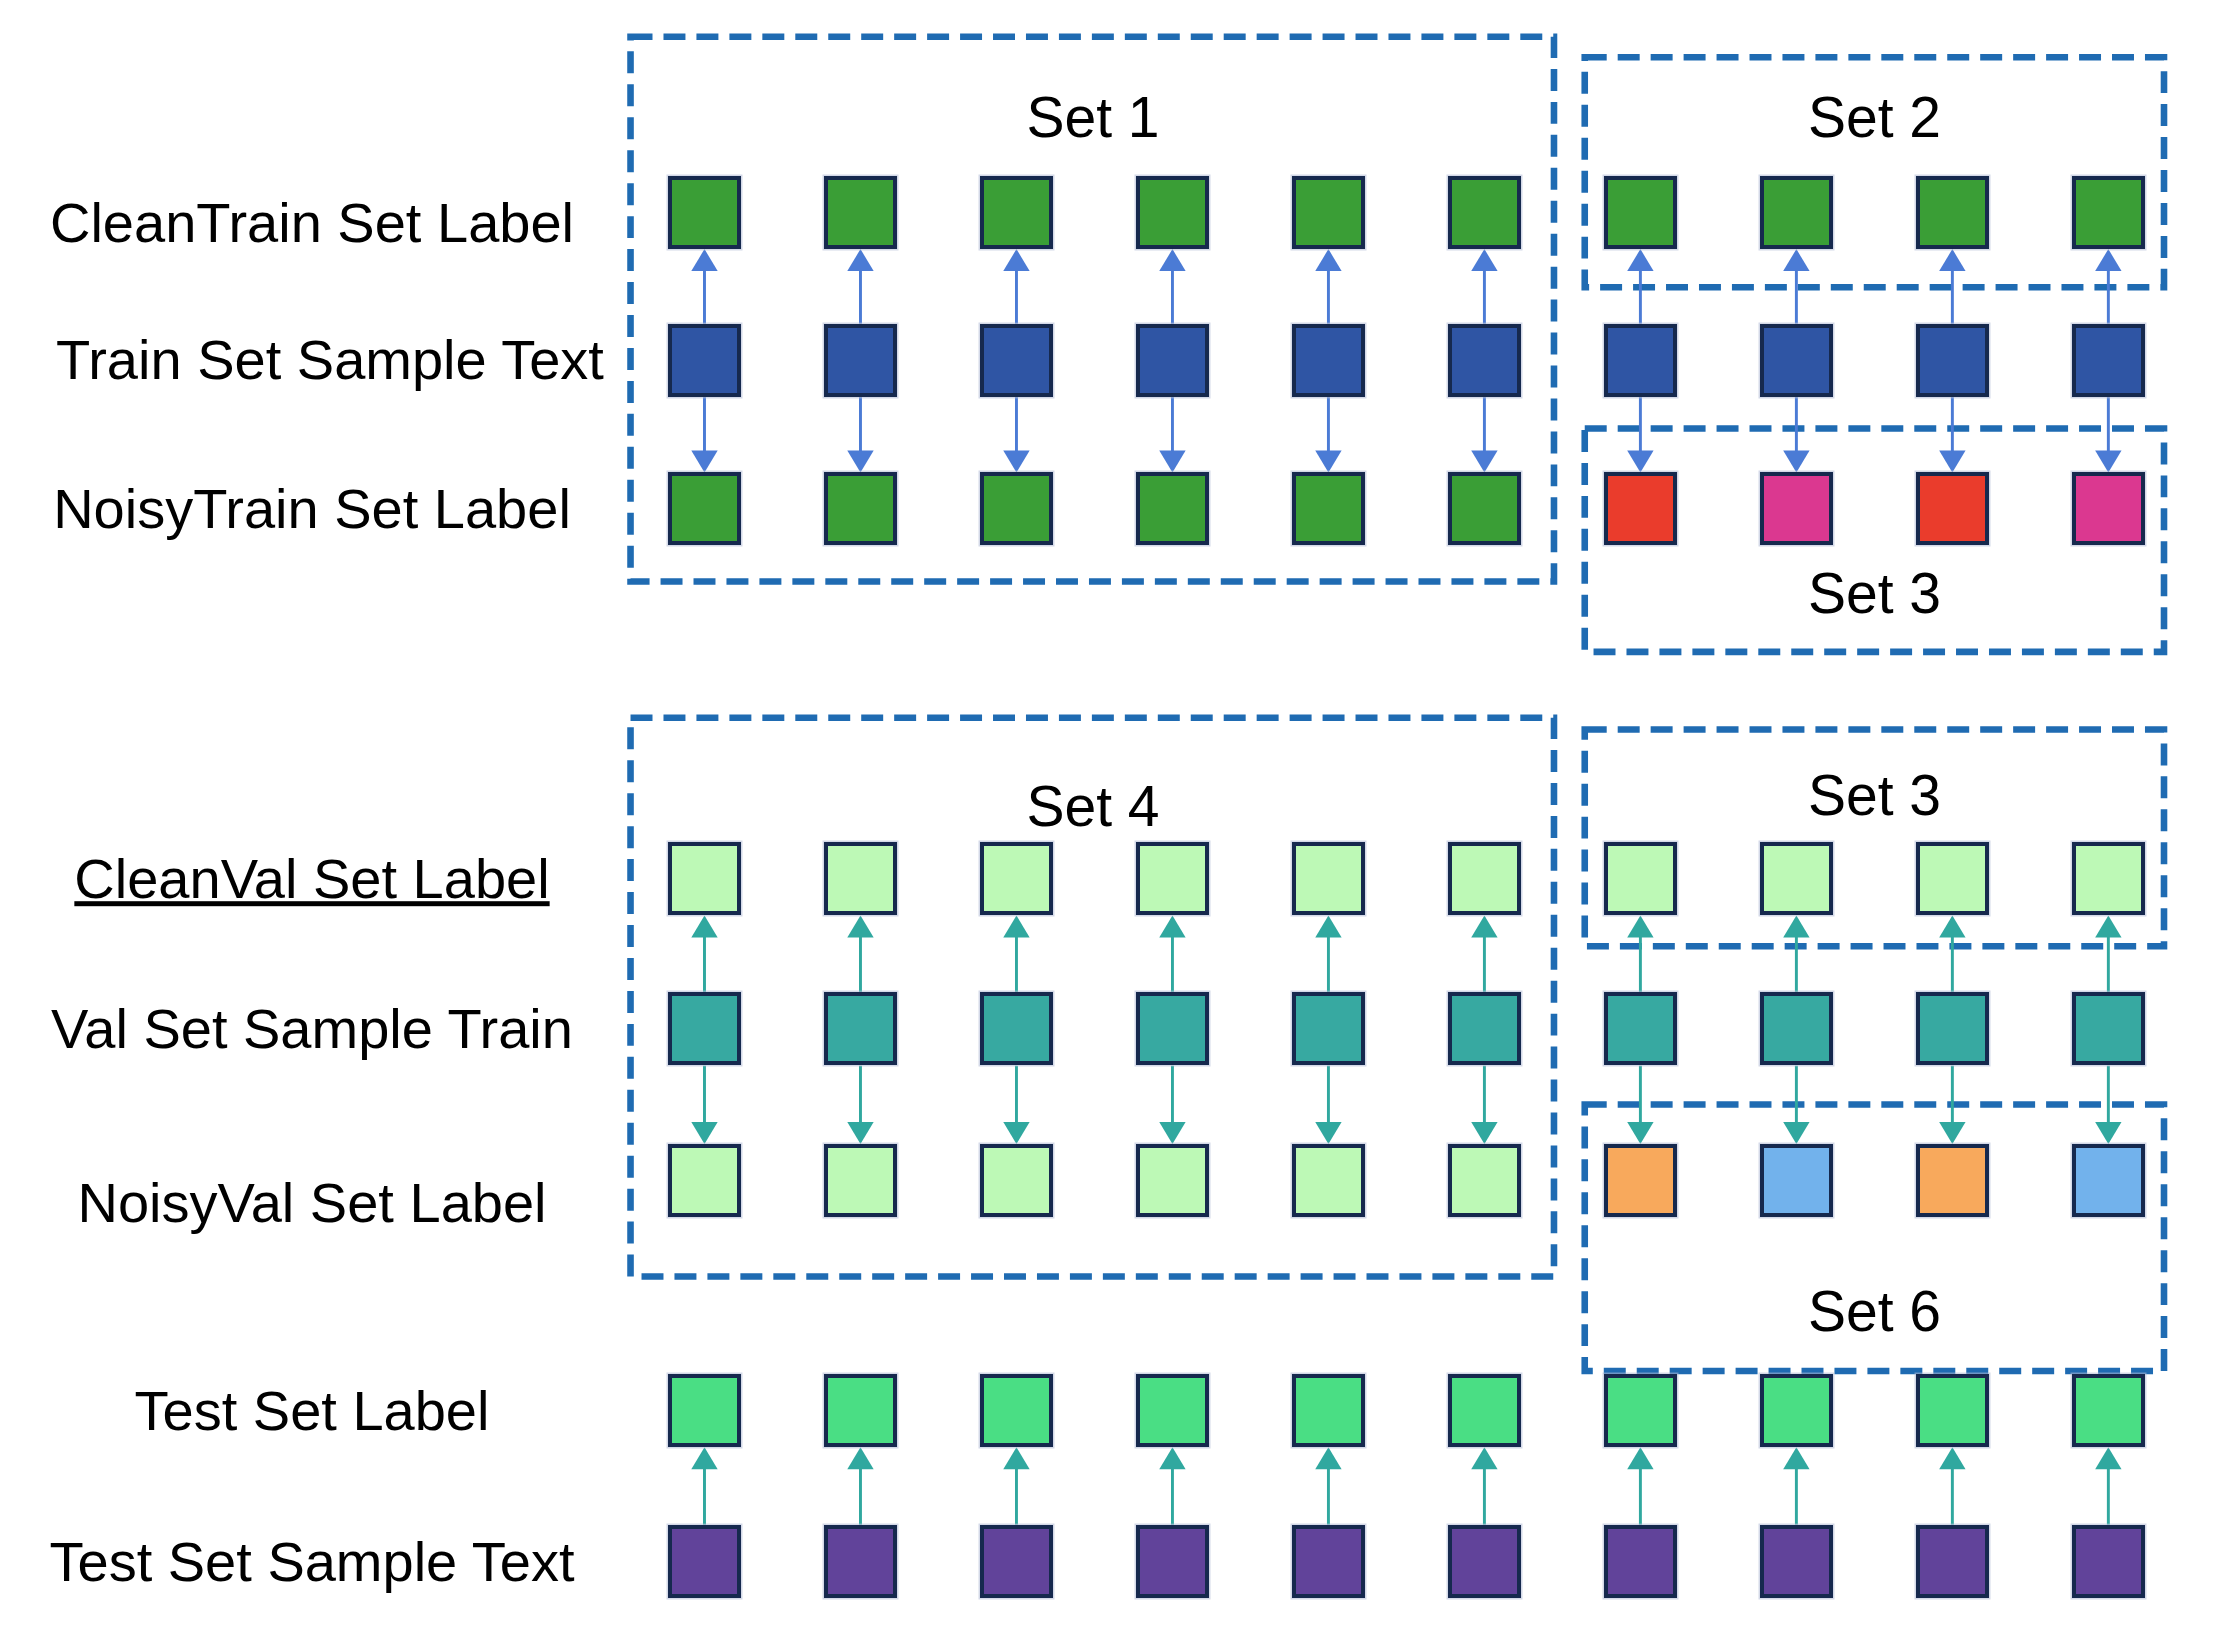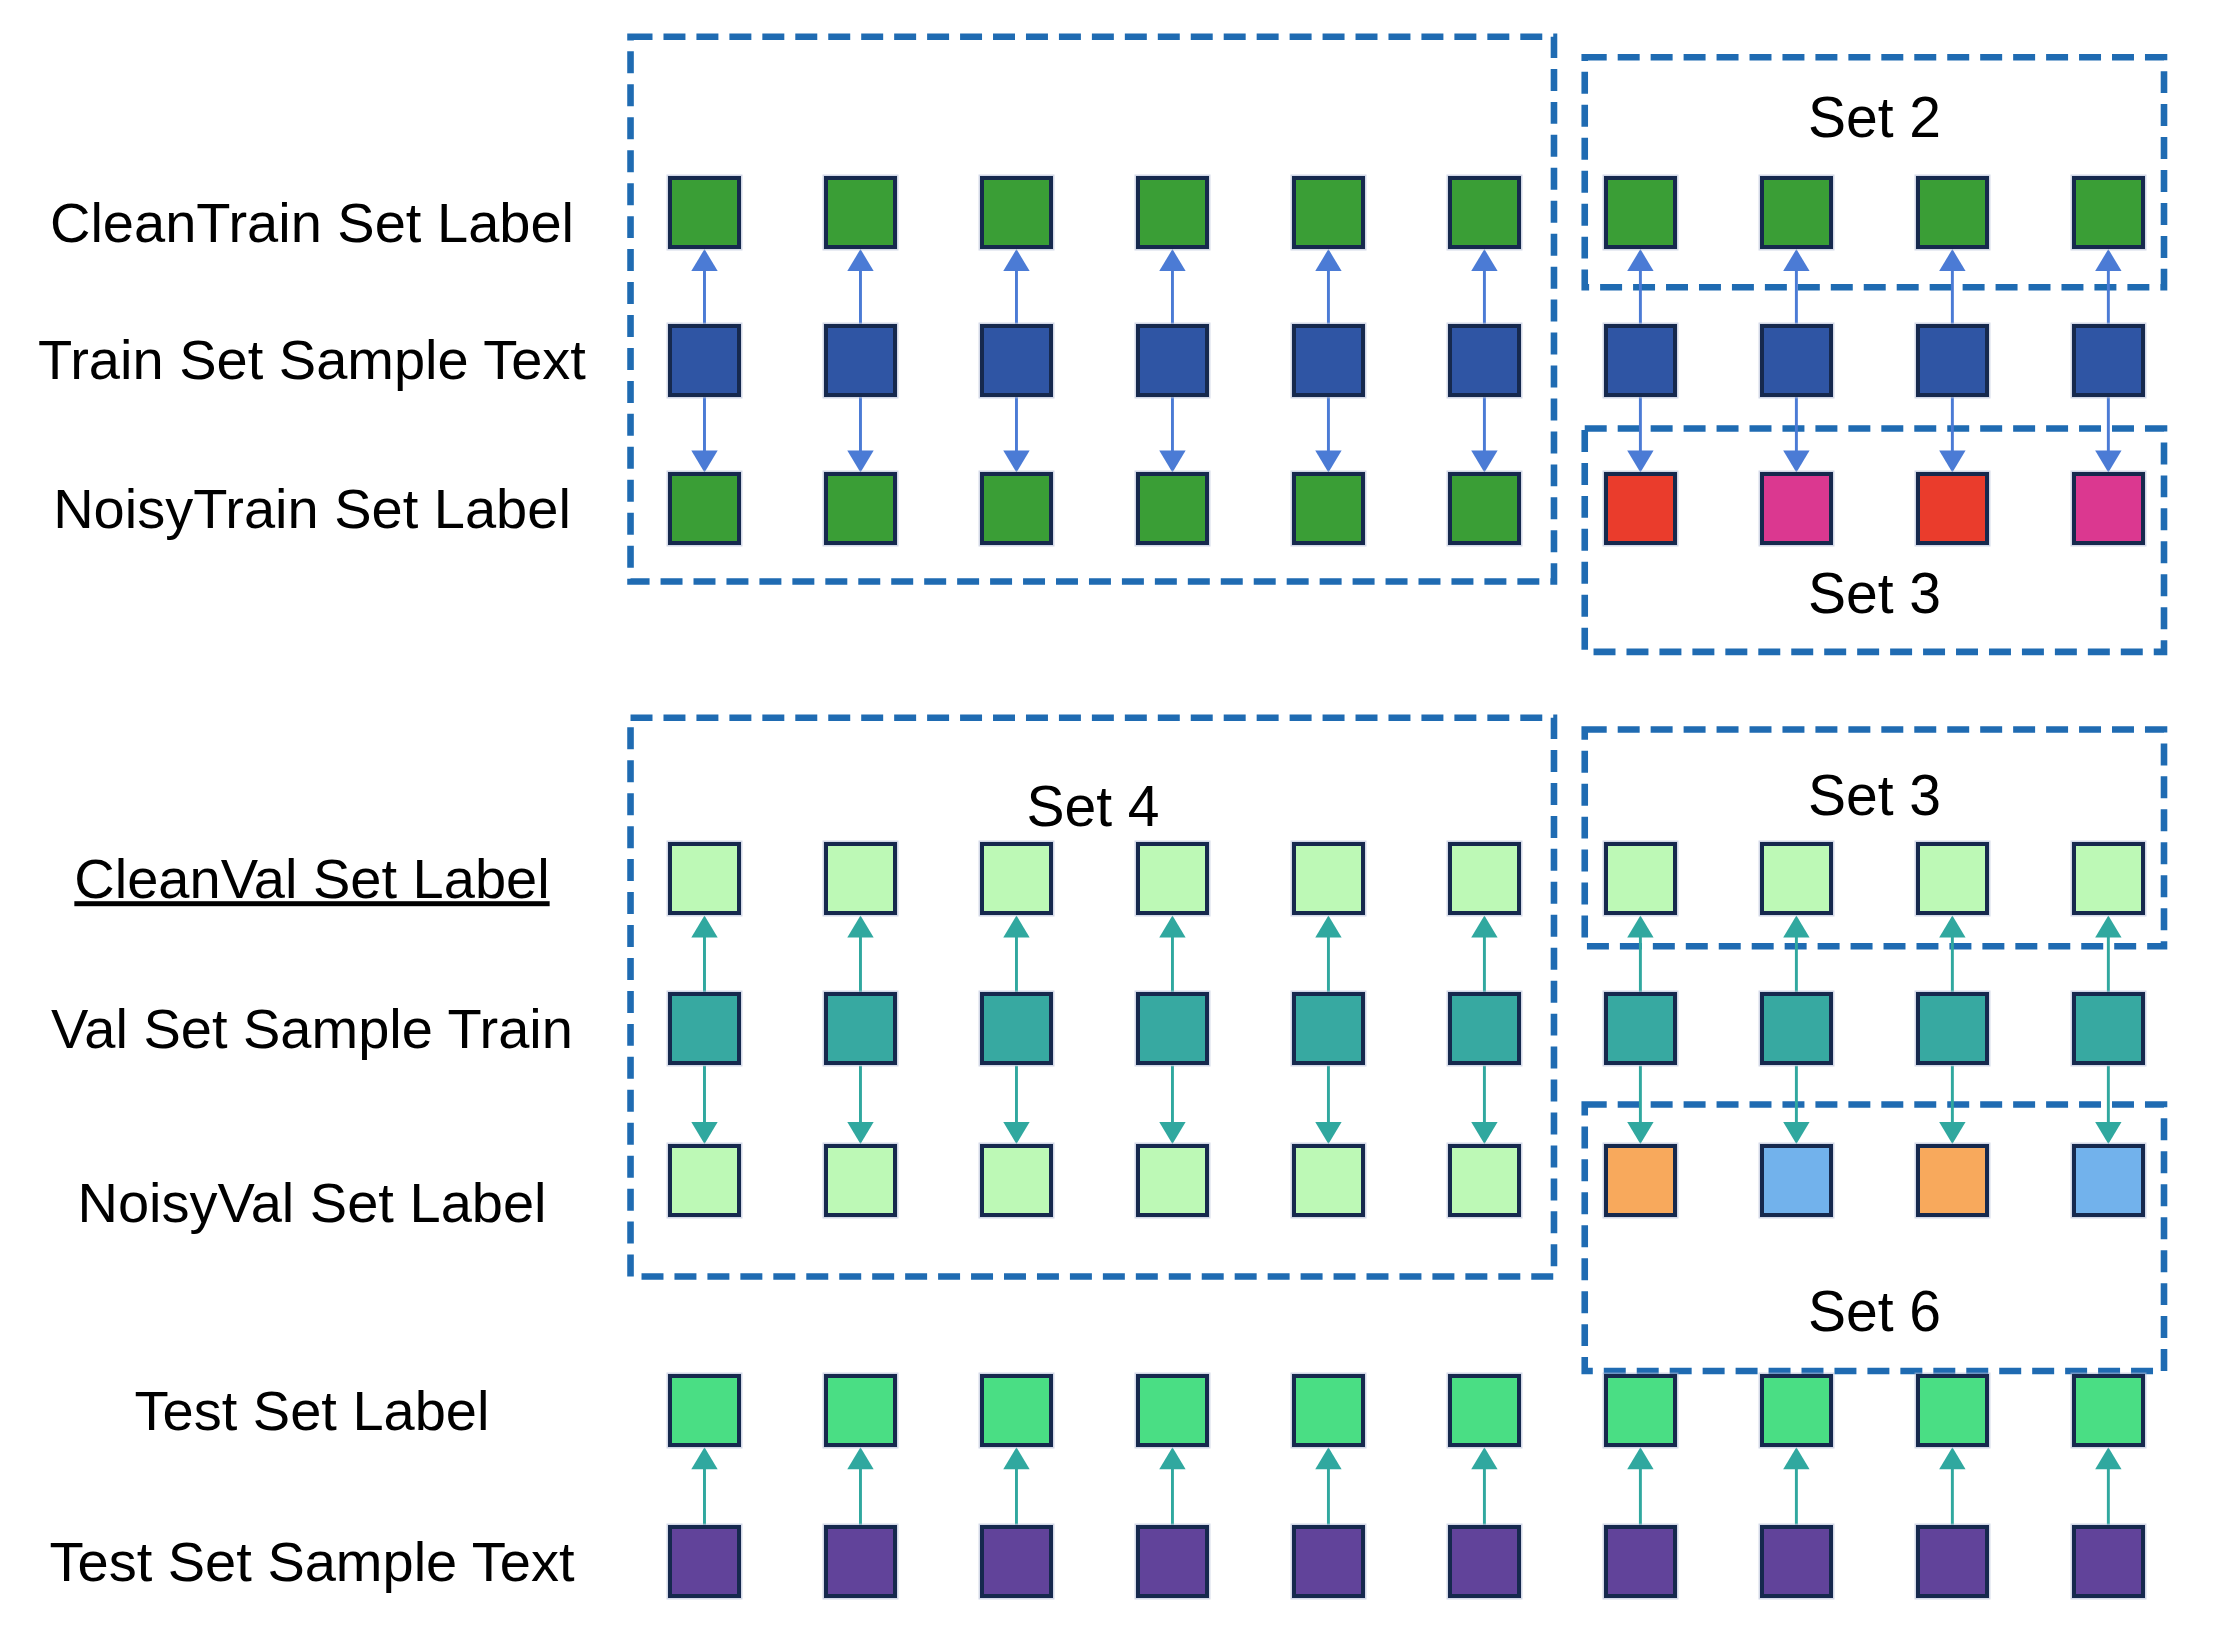--- a/index.html
+++ b/index.html
@@ -22,21 +22,21 @@
   }
   .col-left  { left: 631px;  width: 924px; }
   .col-right { left: 1585px; width: 579px; }
   .t1 { top: 117px; }
   .t2 { top: 117px; }
   .t3 { top: 593px; }
   .t4 { top: 806px; }
   .t5 { top: 795px; }
   .t6 { top: 1311px; }
   .lbl-1 { top: 223px; }
-  .lbl-2 { top: 360px; }
+  .lbl-2 { top: 360px; padding-left: 18px; }
   .lbl-3 { top: 509px; }
   .lbl-4 { top: 879px; text-decoration: underline; }
   .lbl-5 { top: 1029px; }
   .lbl-6 { top: 1181px; margin-top: 22px; }
   .lbl-7 { top: 1411px; }
   .lbl-8 { top: 1562px; }
   .square {
     position: absolute; width: 73px; height: 73px;
     box-sizing: border-box; border: 4.4px solid #16294E;
     box-shadow: 0 0 0 1.5px rgba(176,186,214,0.55);
@@ -240,19 +240,20 @@
 
   <div class="row-label lbl-1">CleanTrain Set Label</div>
   <div class="row-label lbl-2">Train Set Sample Text</div>
   <div class="row-label lbl-3">NoisyTrain Set Label</div>
   <div class="row-label lbl-4">CleanVal Set Label</div>
   <div class="row-label lbl-5">Val Set Sample Train</div>
   <div class="row-label lbl-6">NoisyVal Set Label</div>
   <div class="row-label lbl-7">Test Set Label</div>
   <div class="row-label lbl-8">Test Set Sample Text</div>
 
+  <div class="set-title col-left  t1">Set 1</div>
   <div class="set-title col-right t2">Set 2</div>
   <div class="set-title col-right t3">Set 3</div>
   <div class="set-title col-left  t4">Set 4</div>
   <div class="set-title col-right t5">Set 3</div>
   <div class="set-title col-right t6">Set 6</div>
 </div>
 
 
 </body></html>

